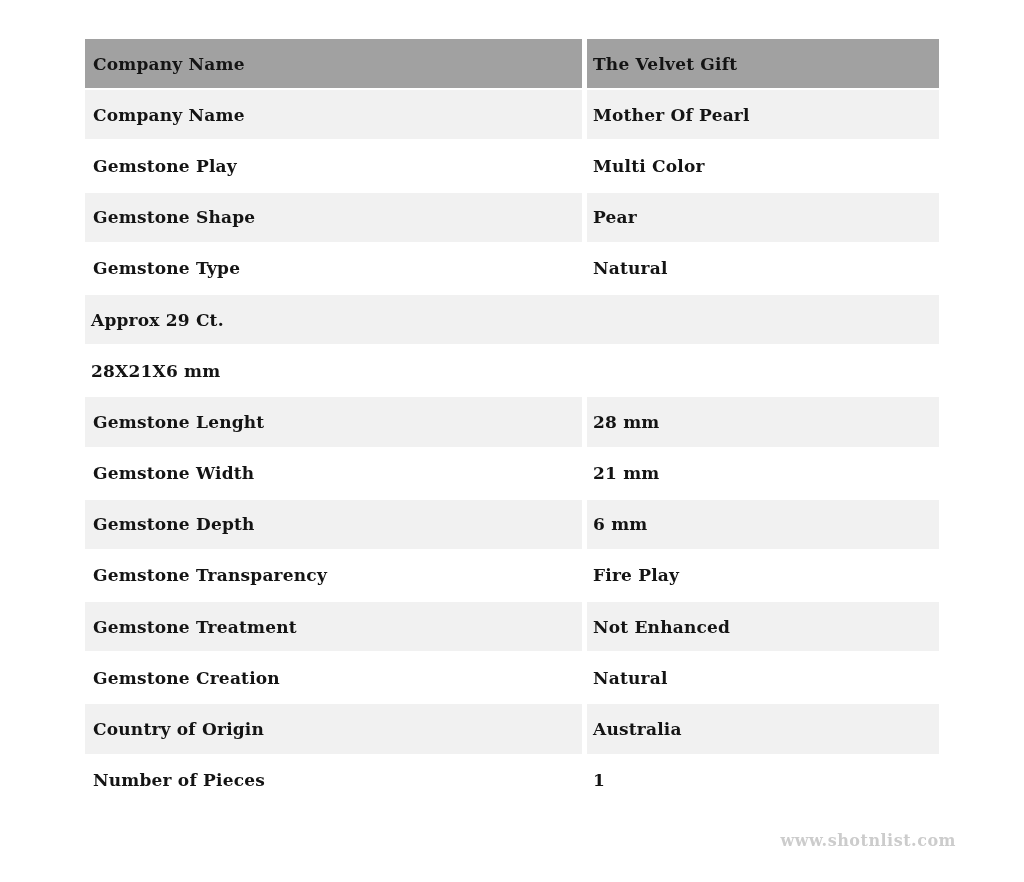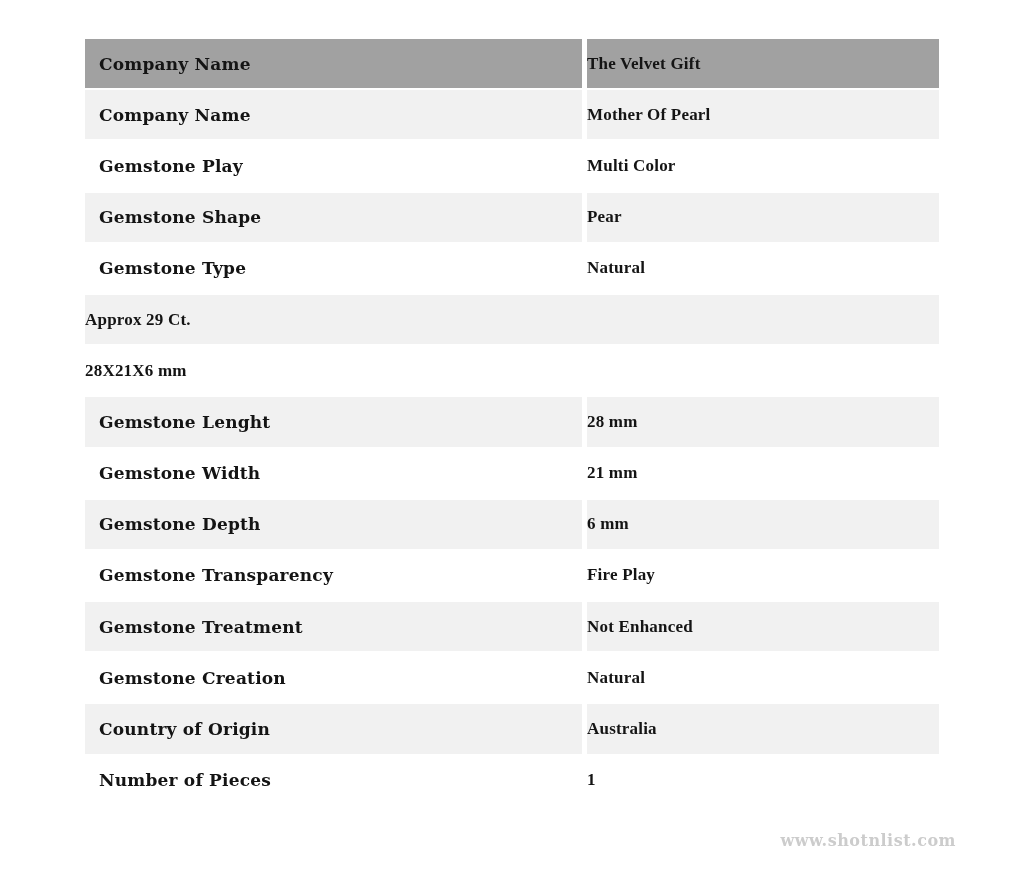--- a/index.html
+++ b/index.html
@@ -29,27 +29,26 @@
     align-items: center;
     font-weight: bold;
     font-size: 17px;
     color: var(--text, #141414);
     letter-spacing: 0.2px;
     overflow: hidden;
     white-space: nowrap;
   }
   .cell-label {
     width: 502px;
-    padding-left: 14px;
+    padding-left: 8px;
     border-right: 5px solid var(--divider, #ffffff);
   }
   .cell-value {
     flex: 1;
-    padding-left: 0;
-    font-family: Liberation Serif, serif;
+    padding-left: 6px;
   }
   .watermark {
     position: absolute;
     top: 831px;
     right: 68px;
     font-weight: bold;
     font-size: 16px;
     letter-spacing: 0.5px;
     color: var(--watermark, #cccccc);
   }

